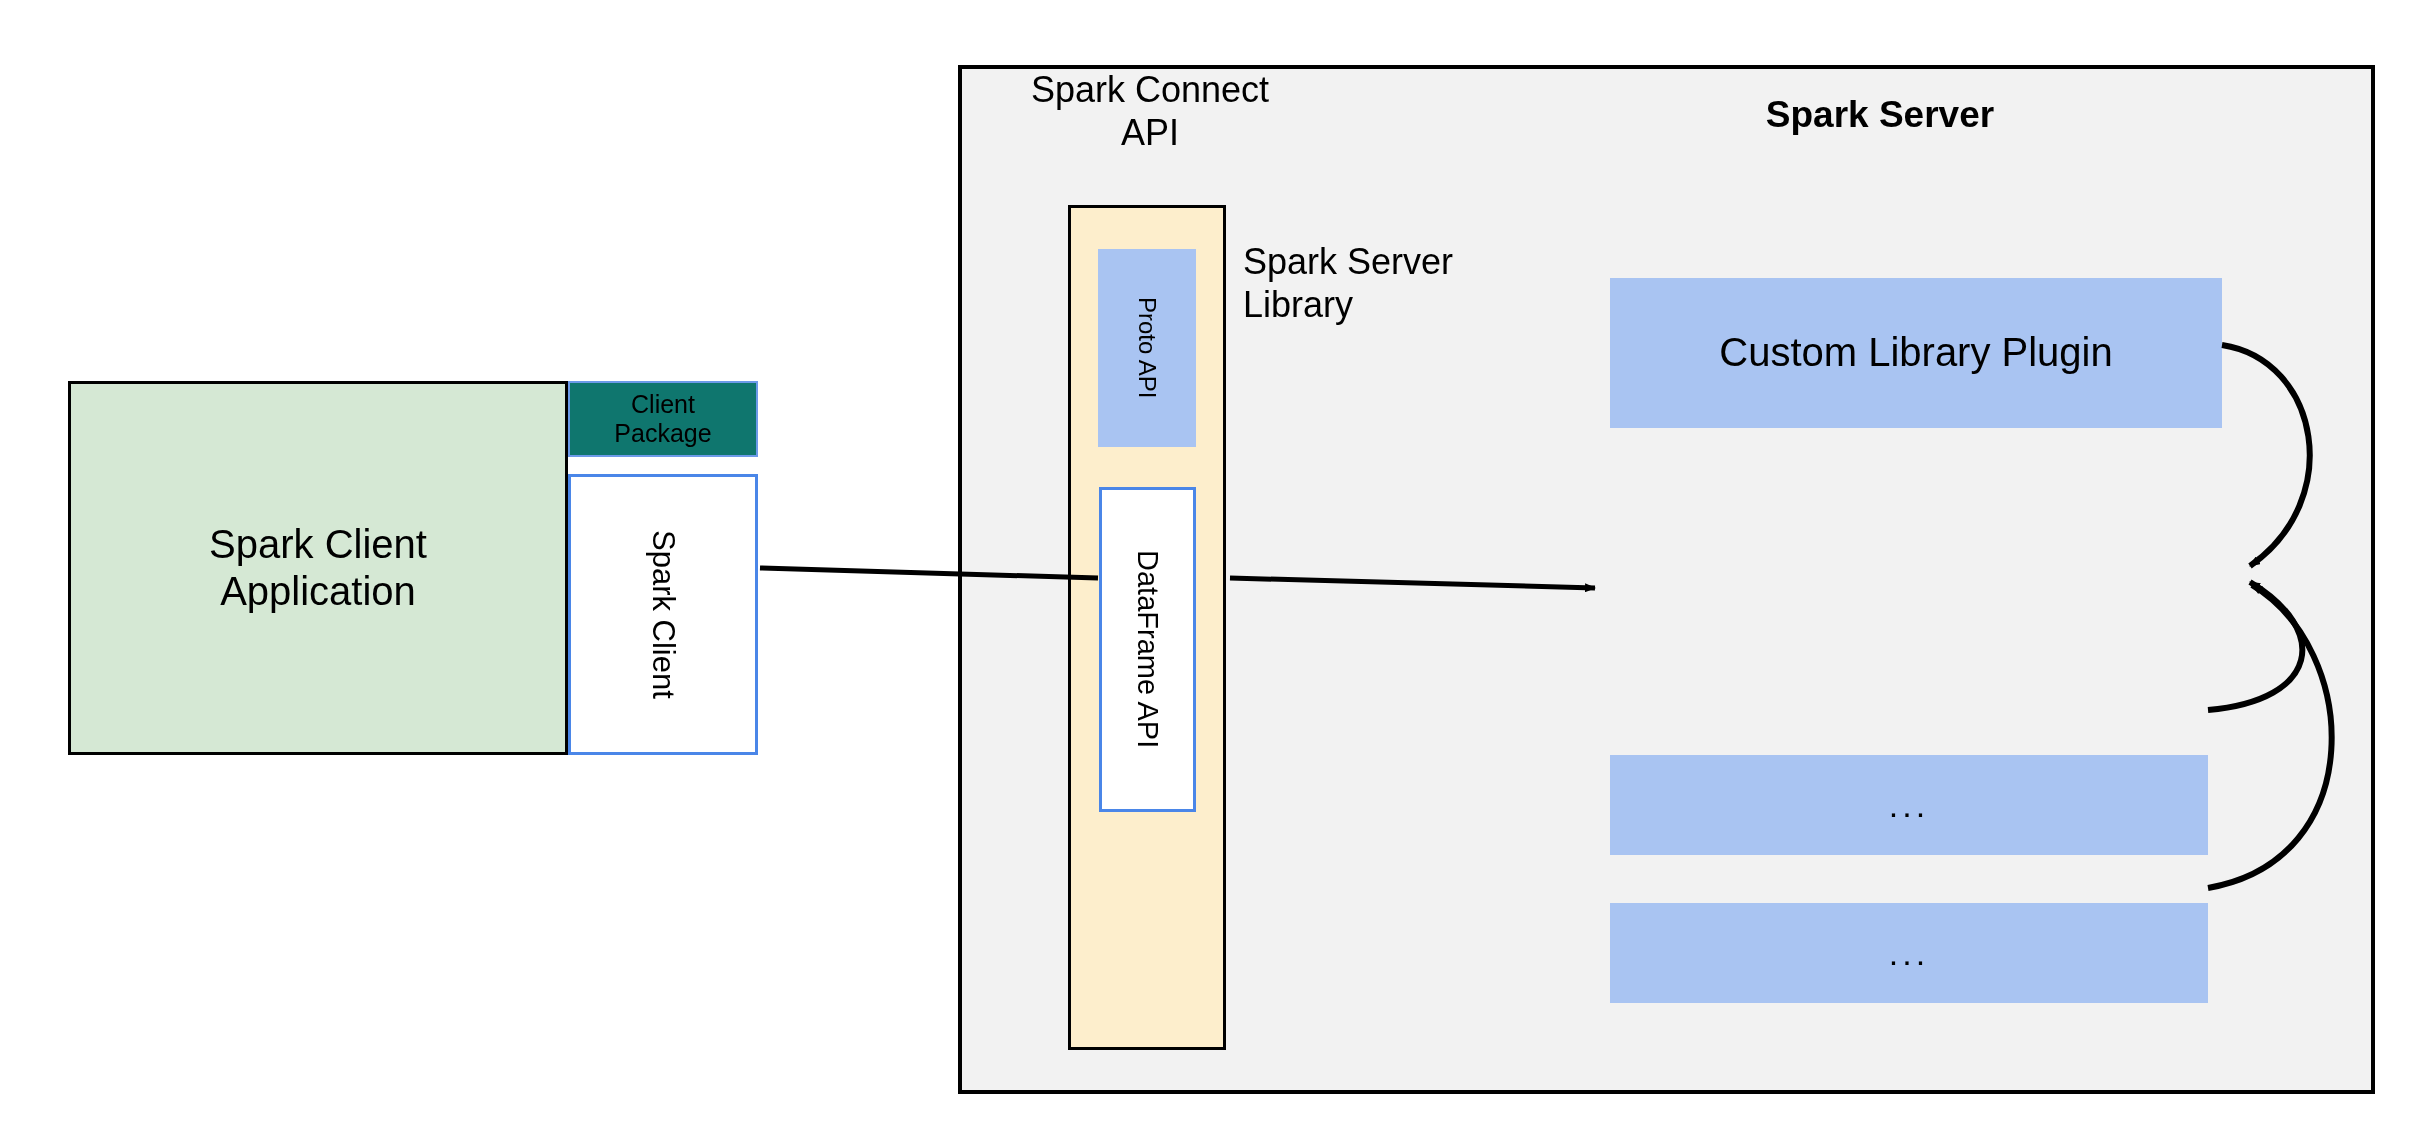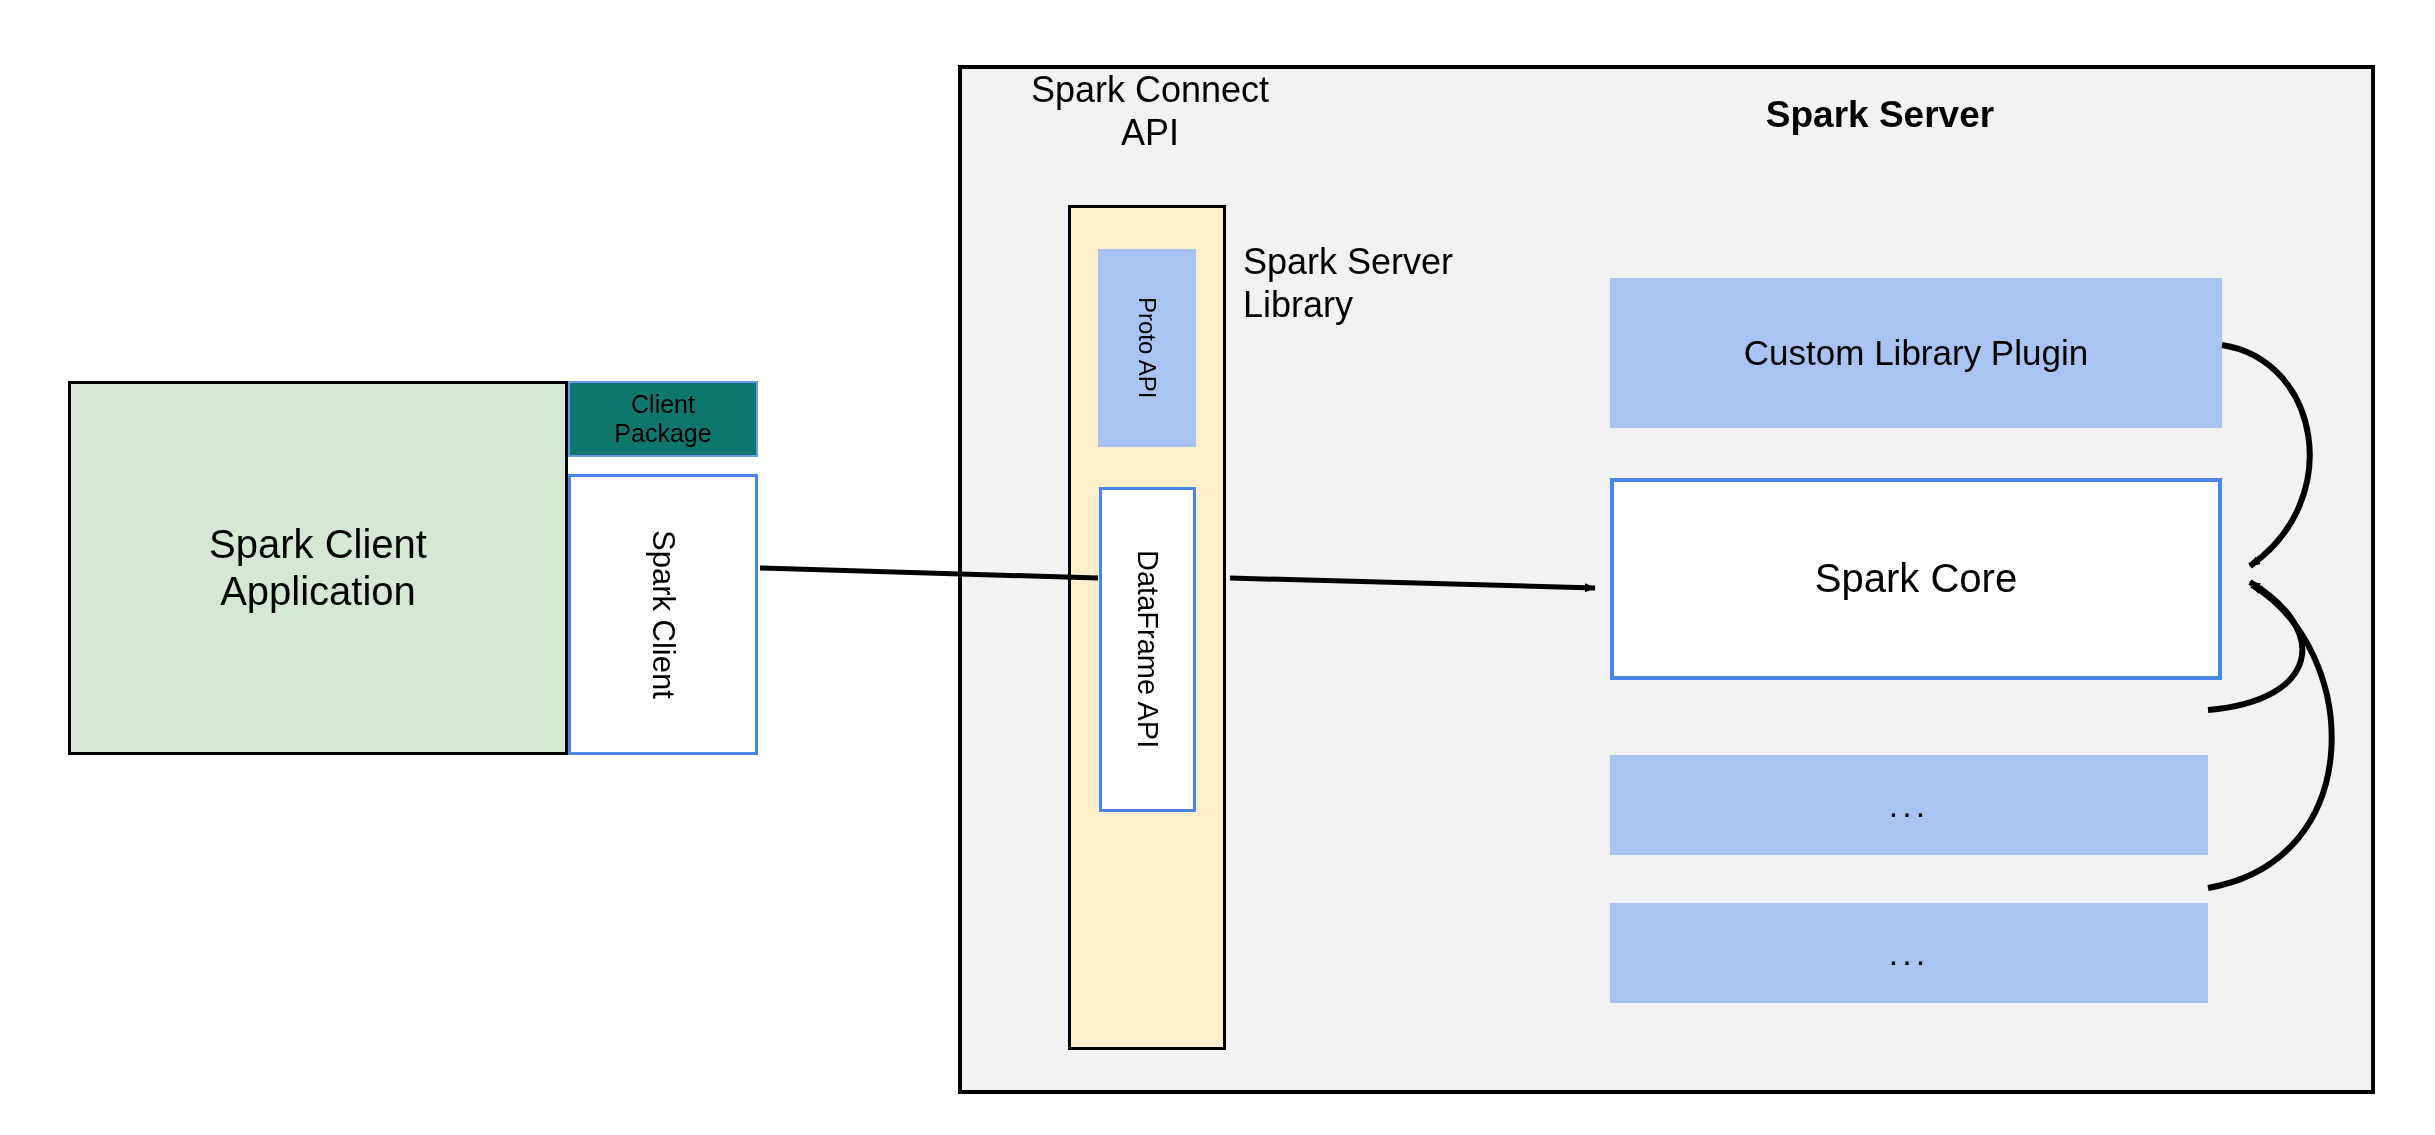--- a/index.html
+++ b/index.html
@@ -140,21 +140,21 @@
     font-size: 29px;
   }
 
   
   #custom-library-plugin {
     left: 1610px;
     top: 278px;
     width: 612px;
     height: 150px;
     background: #a9c4f2;
-    font-size: 35px;
+    font-size: 40px;
   }
 
   #spark-core {
     left: 1610px;
     top: 478px;
     width: 612px;
     height: 202px;
     background: #ffffff;
     border: 4px solid #4a86e8;
     font-size: 40px;
@@ -226,23 +226,20 @@
 
   <div class="label" id="spark-server-library-label">Spark Server
 Library</div>
 
   <div class="label" id="spark-server-title">Spark Server</div>
 
   <div class="node" id="custom-library-plugin">
     <span>Custom Library Plugin</span>
   </div>
 
-  <div class="node" id="spark-core">
-    <span>Spark Core</span>
-  </div>
 
   <div class="node" id="ellipsis-one">
     <span>...</span>
   </div>
 
   <div class="node" id="ellipsis-two">
     <span>...</span>
   </div>
 
   <svg id="connectors" viewBox="0 0 2435 1135">

